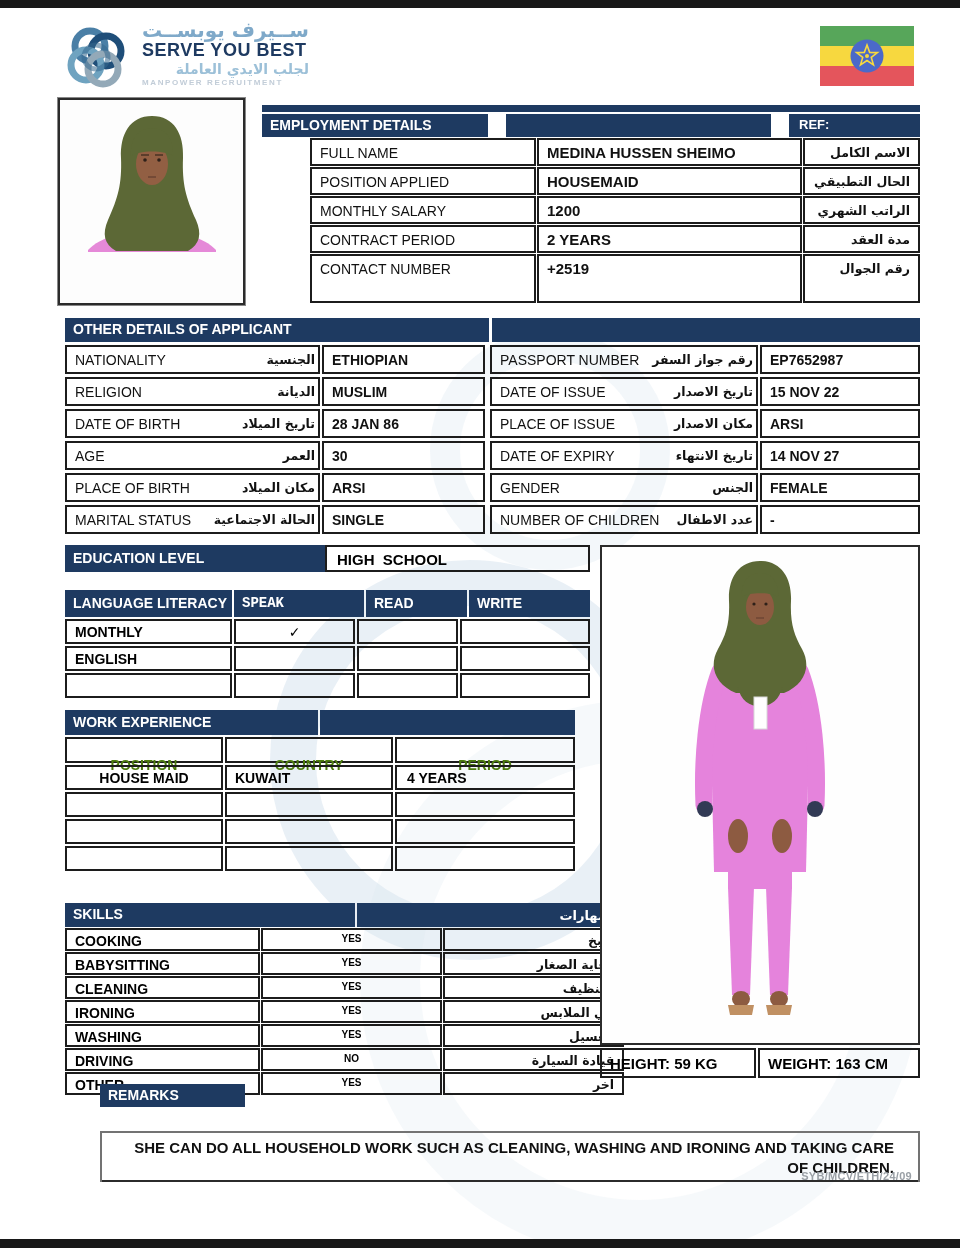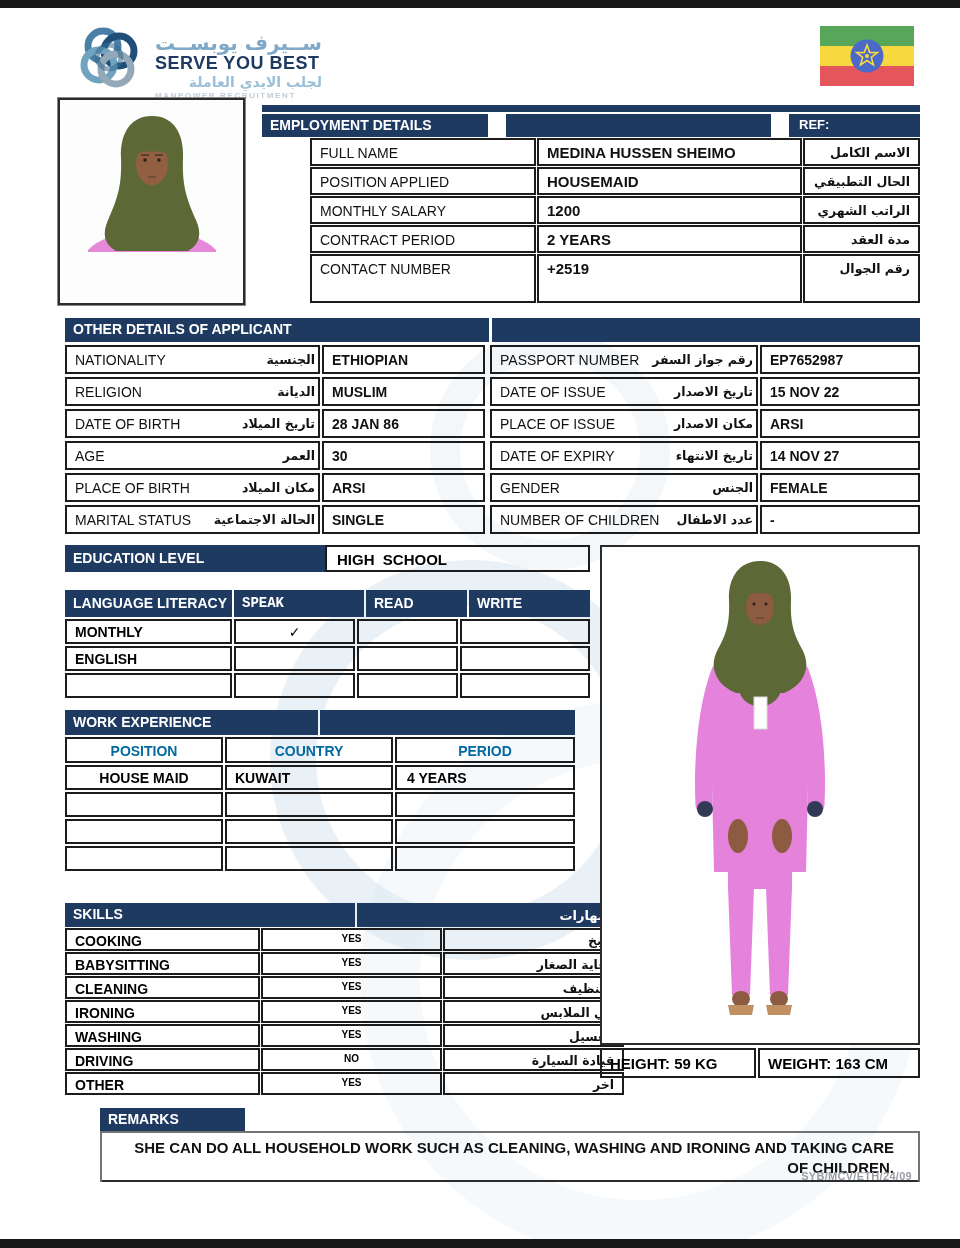--- a/index.html
+++ b/index.html
@@ -15,21 +15,21 @@
 
   
   .wm { position:absolute; border-radius:50%; border-style:solid; border-color:#dde8f1; z-index:0; }
   .wm1 { left:270px; top:560px; width:400px; height:400px; border-width:46px; opacity:.65; }
   .wm2 { left:430px; top:330px; width:240px; height:240px; border-width:30px; opacity:.35; }
   .wm3 { left:360px; top:700px; width:560px; height:560px; border-width:60px; opacity:.25; }
 
   .layer { position:absolute; z-index:1; }
 
   
-  .logo { left:73px; top:20px; display:flex; align-items:flex-end; }
+  .logo { left:60px; top:20px; display:flex; align-items:flex-start; }
   .logo-text { margin-left:8px; }
   .logo-ar-title { font-family:"DejaVu Sans", sans-serif; color:#7fa9c9; font-size:20px; font-weight:bold; line-height:1.05; }
   .logo-en-title { color:#1e3a61; font-size:18px; font-weight:bold; letter-spacing:.5px; line-height:1.1; }
   .logo-ar-sub { font-family:"DejaVu Sans", sans-serif; color:#9cc0d8; font-size:14px; font-weight:bold; line-height:1.15; }
   .logo-en-sub { color:#c2cdd8; font-size:8px; font-weight:bold; letter-spacing:1.6px; margin-top:1px; }
 
   .flag { left:820px; top:26px; }
 
   
   .photo-box { left:58px; top:98px; width:187px; height:207px; background:#fdfdfd;
@@ -82,21 +82,21 @@
   .lang-row .c2 { width:121px; text-align:center; font-family:"DejaVu Sans", sans-serif; font-size:14px; padding-top:3px; }
   .lang-row .c3 { width:101px; }
   .lang-row .c4 { flex:1; }
 
   
   .work { left:65px; top:710px; width:510px; }
   .work-head { display:flex; gap:2px; height:25px; }
   .work-head .h1 { width:253px; font-size:14px; padding:4px 0 16px 8px; }
   .work-head .h2 { flex:1; }
   .work-cols { display:flex; gap:2px; margin-top:2px; height:26px; }
-  .work-cols div { font-size:14px; font-weight:bold; text-align:center; padding-top:4px; color:#0369a1; }
+  .work-cols div { font-size:14px; font-weight:bold; text-align:center; padding-top:18px; color:#4d7c0f; }
   .wc1 { width:158px; } .wc2 { width:168px; } .wc3 { flex:1; }
   .work-row { display:flex; gap:2px; margin-top:2px; height:25px; }
   .work-row .c1 { width:158px; text-align:center; padding-top:3px; }
   .work-row .c2 { width:168px; padding:3px 0 0 8px; }
   .work-row .c3 { flex:1; padding:3px 0 0 10px; }
   .work-row div { font-size:14px; font-weight:bold; }
 
   
   .skills { left:65px; top:903px; width:559px;border-radius:13px; }
   .skills-head { display:flex; height:24px; }
@@ -109,21 +109,21 @@
   .sk-row .c3 { flex:1; text-align:right; padding:3px 8px 0 0; }
 
   
   .fullphoto { left:600px; top:545px; width:320px; height:500px; background:#fefefe;
     border:2px solid #2b2b2b; display:flex; justify-content:center; }
   .physical { left:600px; top:1048px; width:320px; display:flex; gap:2px; height:30px; }
   .physical div { font-size:15px; font-weight:bold; padding:5px 0 0 8px; }
   .ph1 { width:156px; } .ph2 { flex:1; }
 
   
-  .remarks-bar { left:100px; top:1108px; width:145px; height:23px; font-size:14px; padding:3px 0 0 8px; }
+  .remarks-bar { left:100px; top:1084px; width:145px; height:23px; font-size:14px; padding:3px 0 0 8px; }
   .remarks-box { left:100px; top:1131px; width:820px; height:51px; border:2px solid #737373;text-align:right; }
   .remarks-text { font-size:15px; font-weight:bold; color:#111; padding:5px 24px 0 10px; line-height:1.35; }
   .remarks-divider { position:absolute; left:0; right:0; top:47px; border-top:2px solid #2b2b2b; }
   .remarks-code { position:absolute; right:6px; top:37px; color:#9aa0a6; font-size:11px; font-weight:bold; letter-spacing:.3px; }
 </style>
 </head>
 <body>
 
 <div class="page">
   <div class="scanbar top"></div>

